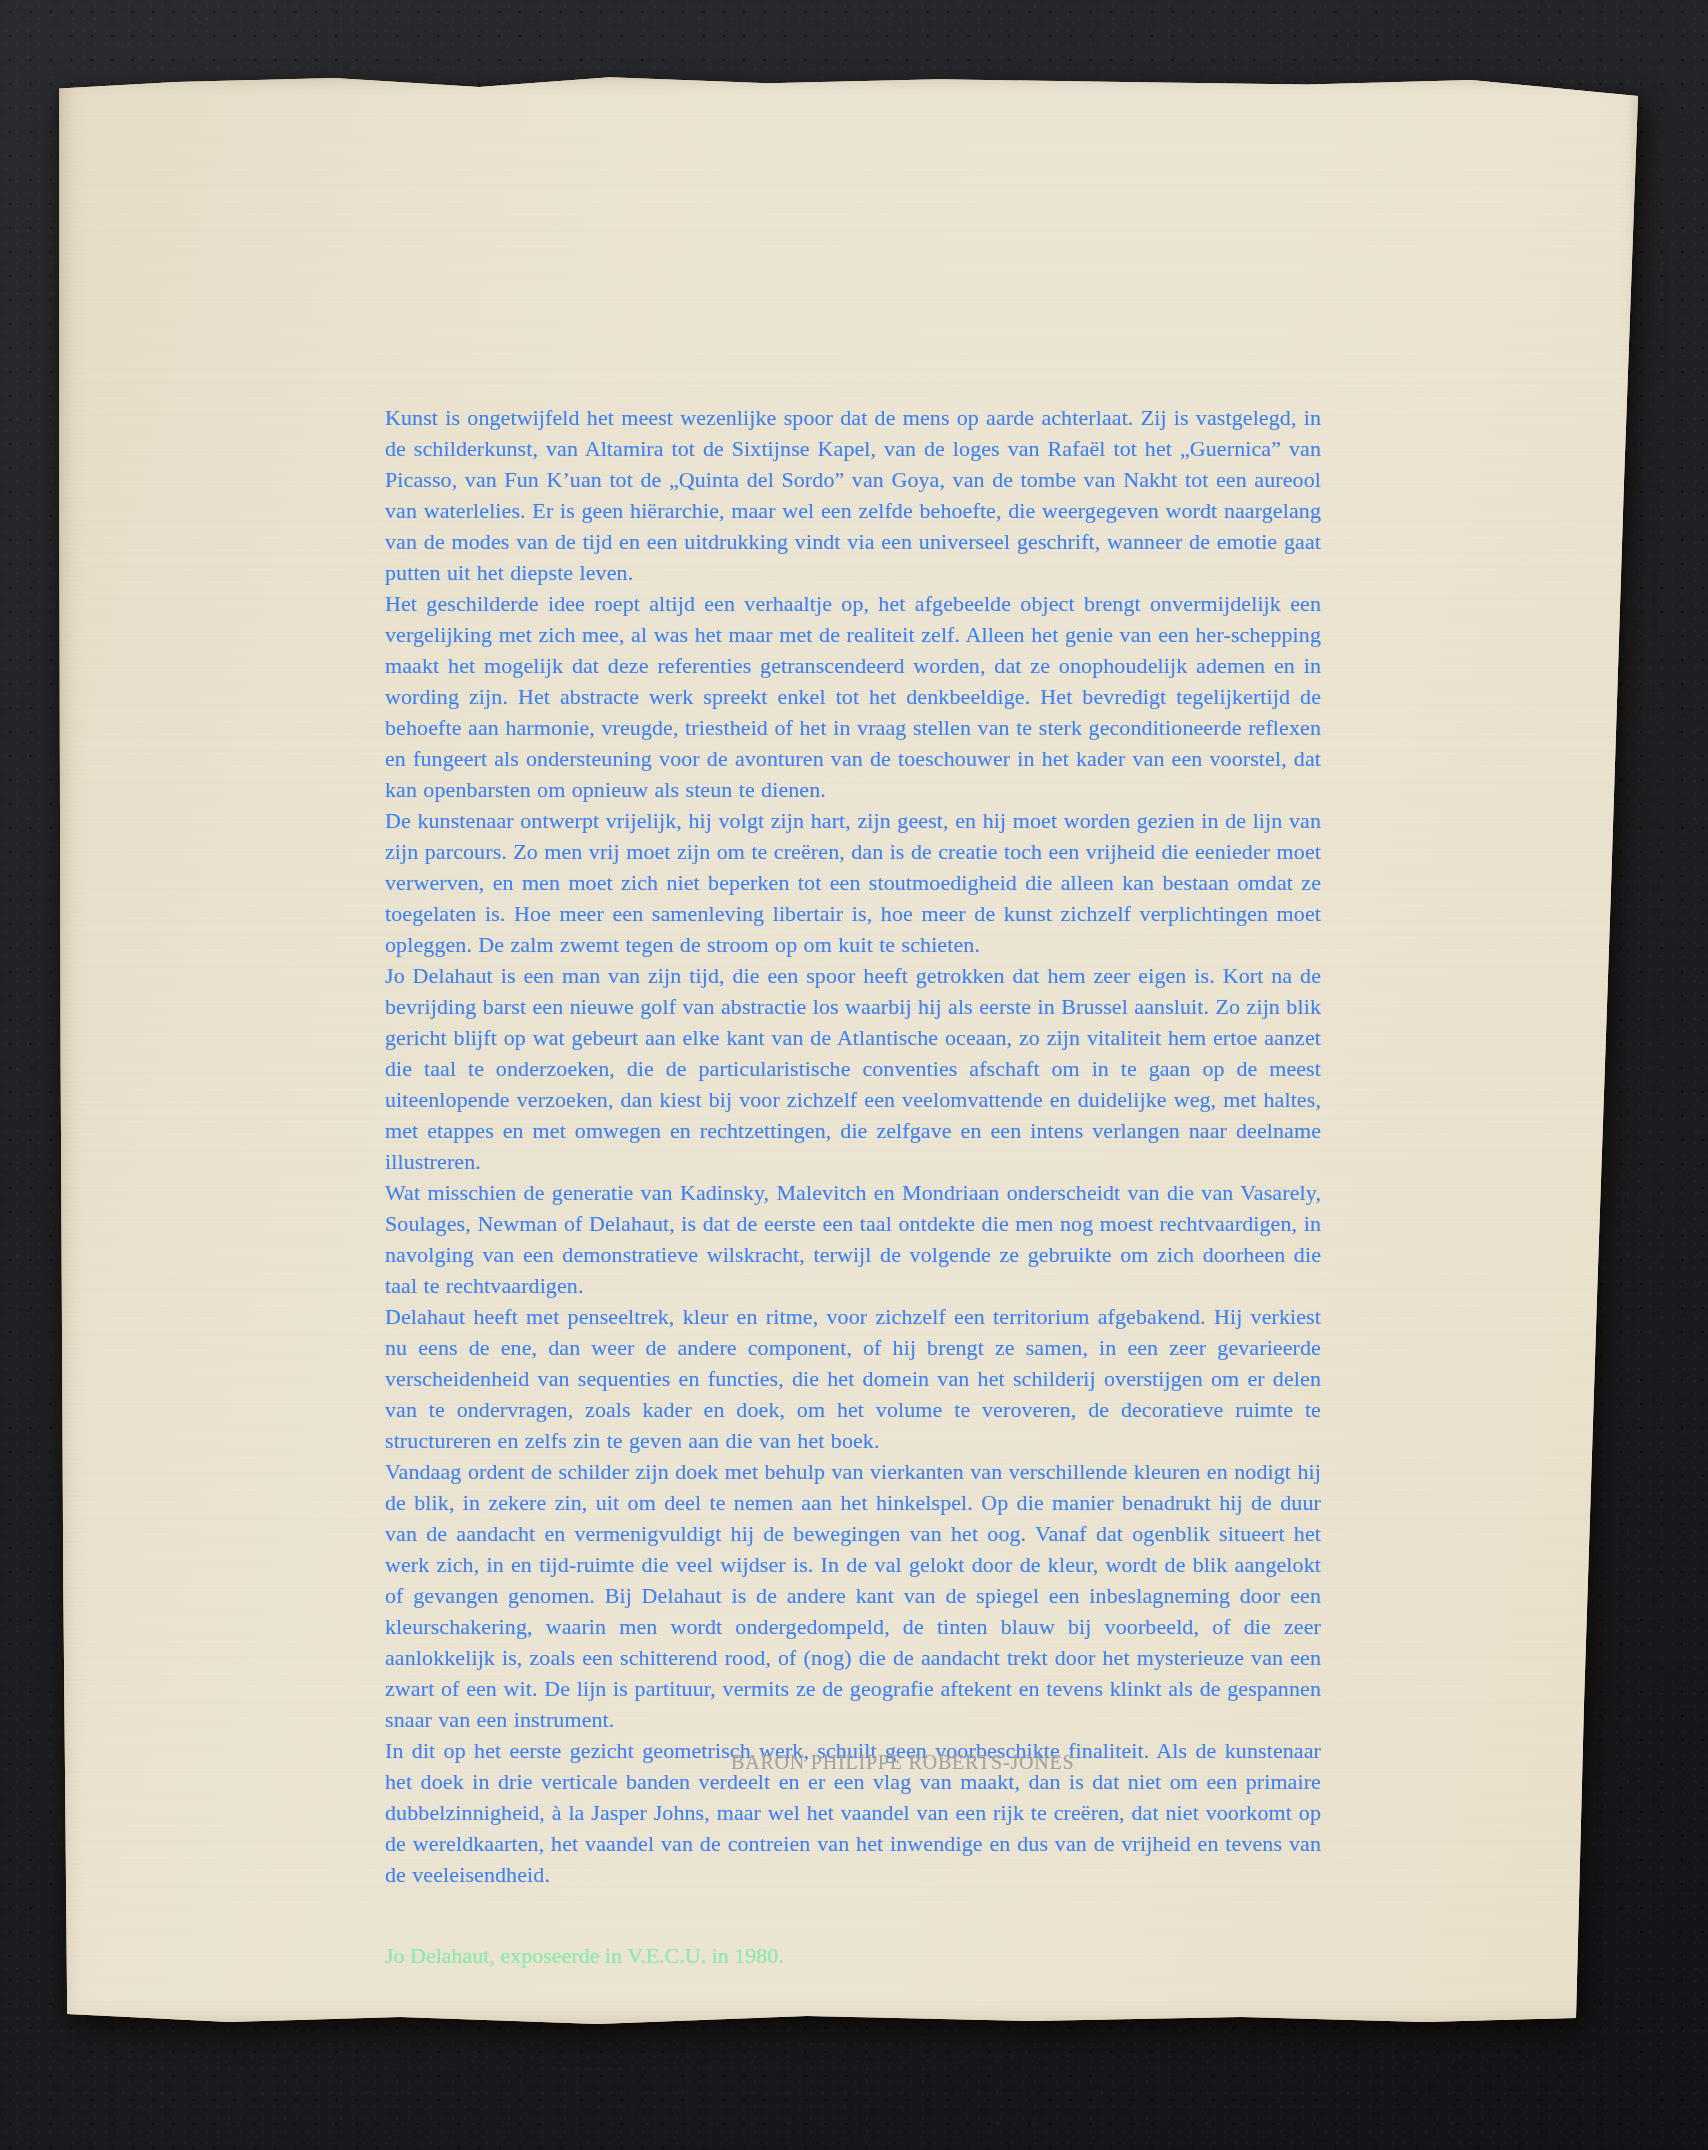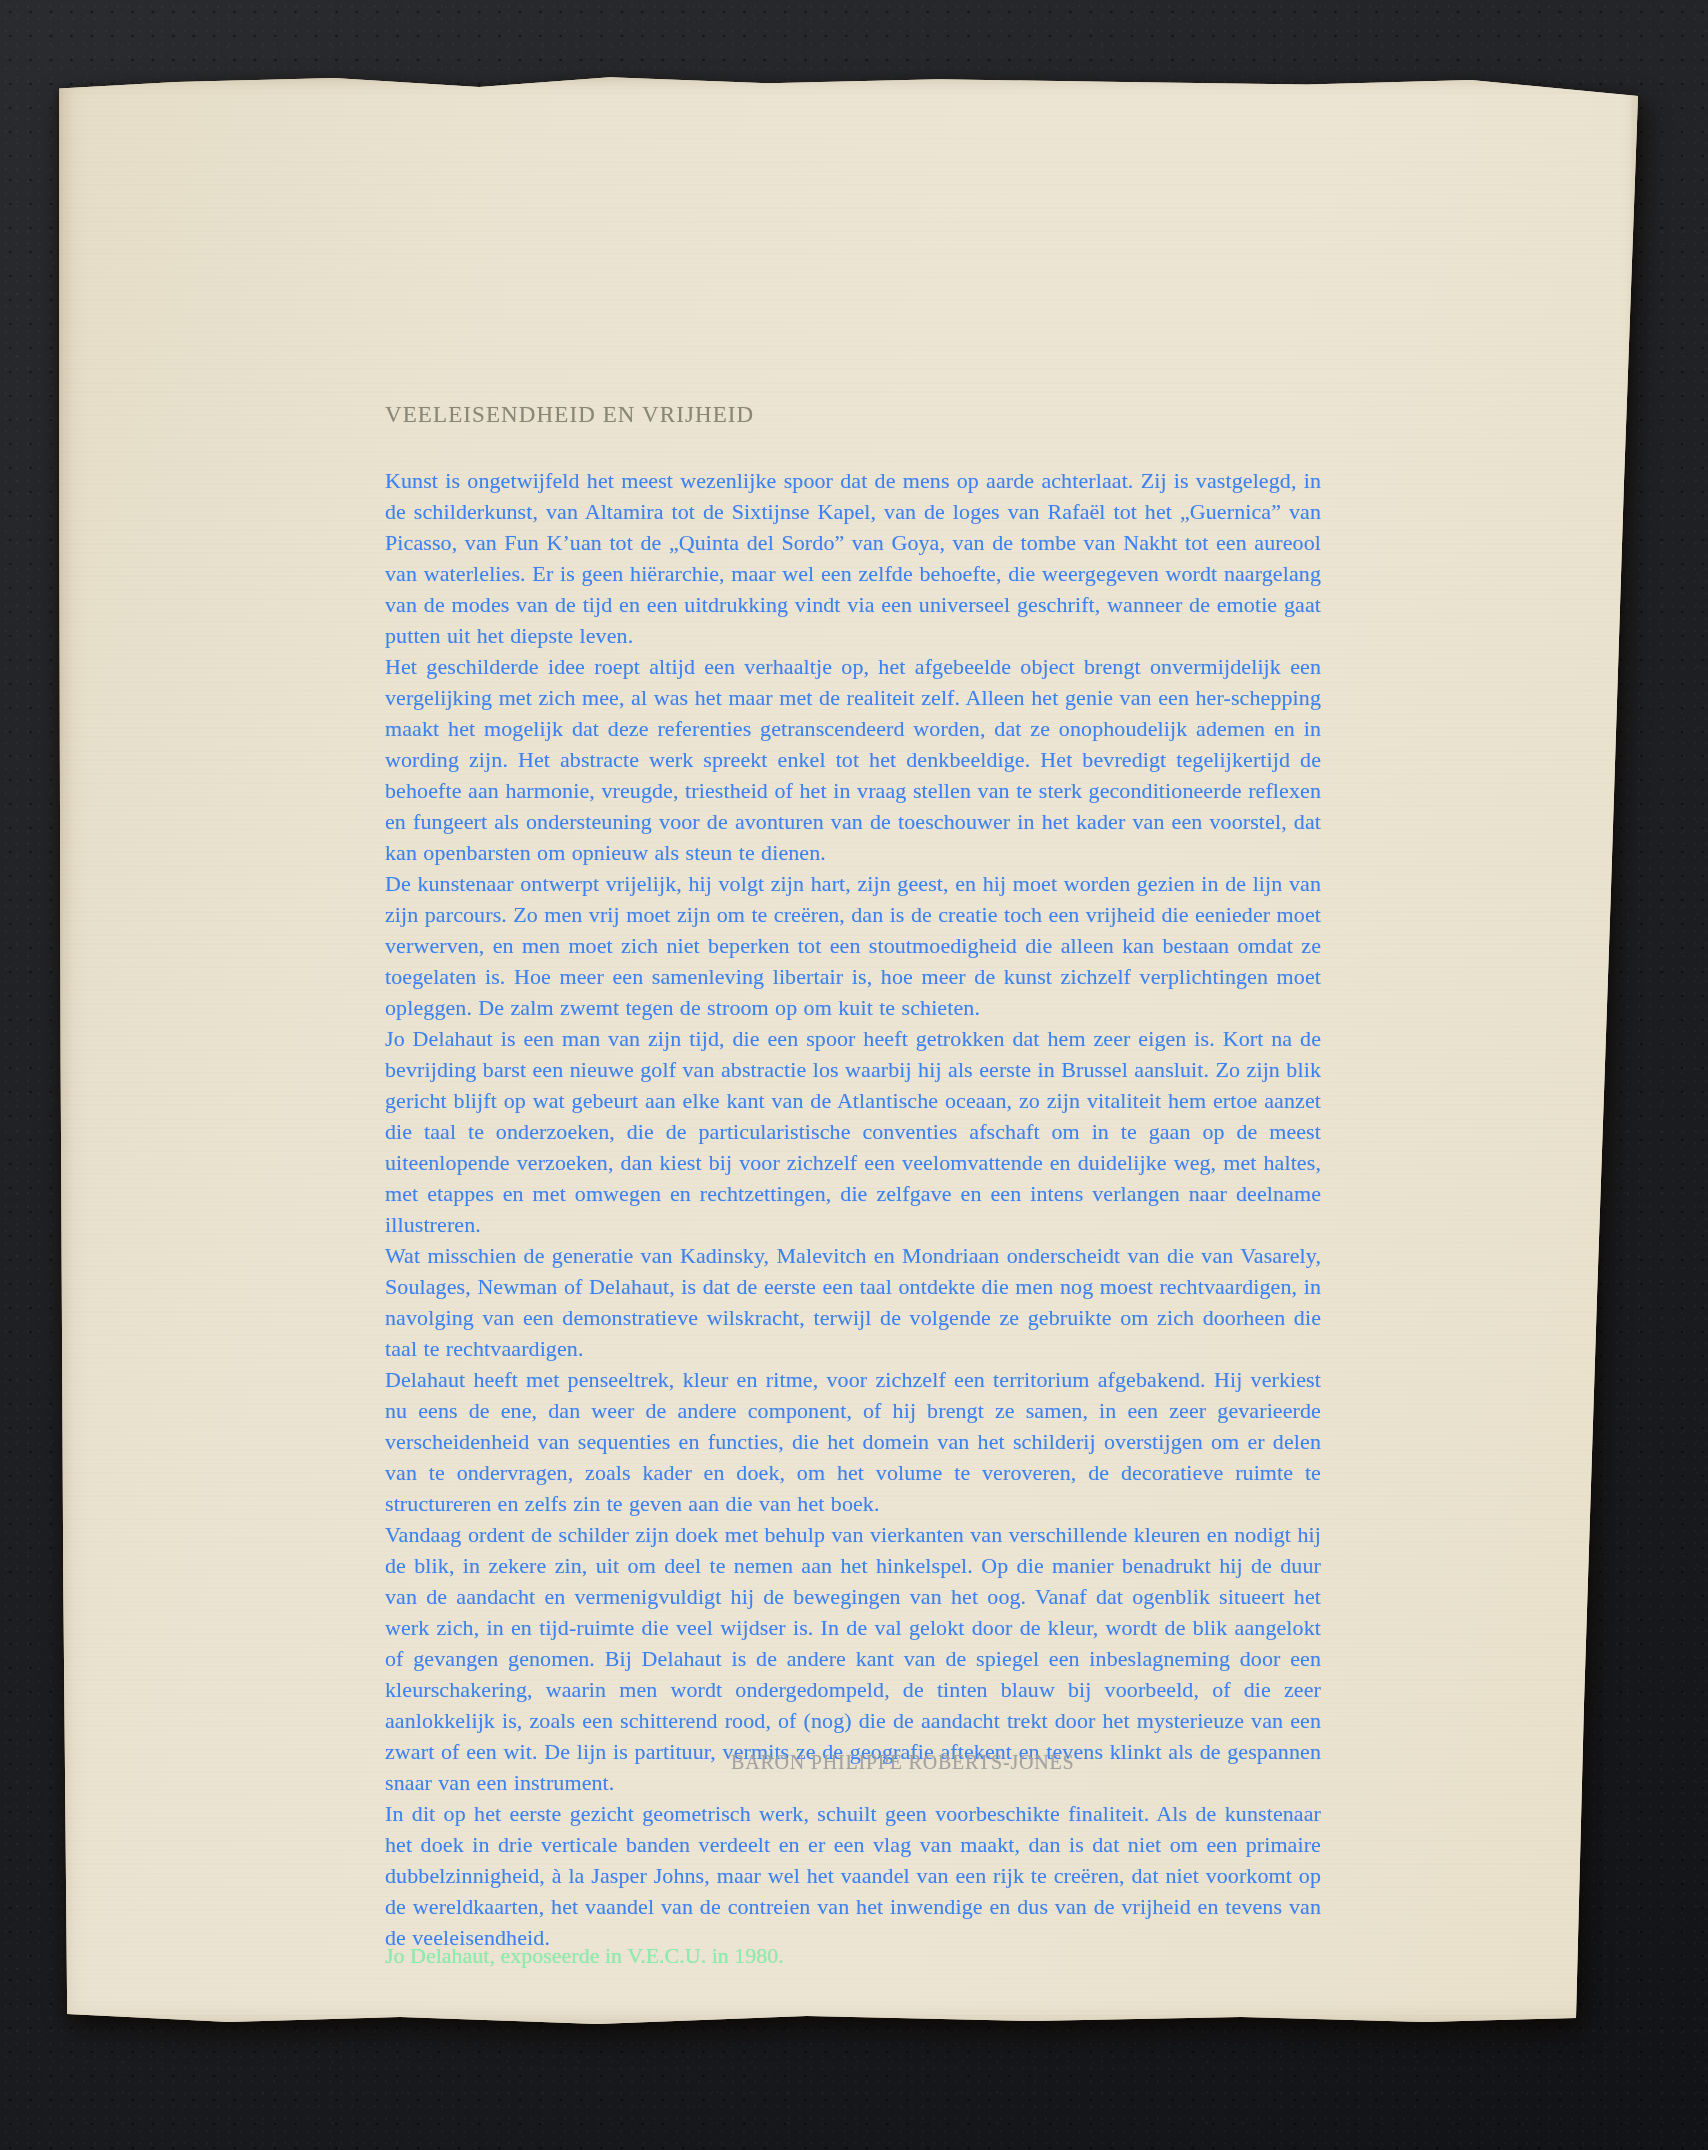--- a/index.html
+++ b/index.html
@@ -106,21 +106,20 @@
   }
 </style>
 </head>
 <body>
 
 <div class="paper-wrap">
   <div class="paper"></div>
 </div>
 
 <main class="content">
-  <h1 class="doc-title">VEELEISENDHEID EN VRIJHEID</h1>
   <div class="doc-body">
     <p>Kunst is ongetwijfeld het meest wezenlijke spoor dat de mens op aarde achterlaat. Zij is vastgelegd, in de schilderkunst, van Altamira tot de Sixtijnse Kapel, van de loges van Rafaël tot het „Guernica” van Picasso, van Fun K’uan tot de „Quinta del Sordo” van Goya, van de tombe van Nakht tot een aureool van waterlelies. Er is geen hiërarchie, maar wel een zelfde behoefte, die weergegeven wordt naargelang van de modes van de tijd en een uitdrukking vindt via een universeel geschrift, wanneer de emotie gaat putten uit het diepste leven.</p>
     <p>Het geschilderde idee roept altijd een verhaaltje op, het afgebeelde object brengt onvermijdelijk een vergelijking met zich mee, al was het maar met de realiteit zelf. Alleen het genie van een her-schepping maakt het mogelijk dat deze referenties getranscendeerd worden, dat ze onophoudelijk ademen en in wording zijn. Het abstracte werk spreekt enkel tot het denkbeeldige. Het bevredigt tegelijkertijd de behoefte aan harmonie, vreugde, triestheid of het in vraag stellen van te sterk geconditioneerde reflexen en fungeert als ondersteuning voor de avonturen van de toeschouwer in het kader van een voorstel, dat kan openbarsten om opnieuw als steun te dienen.</p>
     <p>De kunstenaar ontwerpt vrijelijk, hij volgt zijn hart, zijn geest, en hij moet worden gezien in de lijn van zijn parcours. Zo men vrij moet zijn om te creëren, dan is de creatie toch een vrijheid die eenieder moet verwerven, en men moet zich niet beperken tot een stoutmoedigheid die alleen kan bestaan omdat ze toegelaten is. Hoe meer een samenleving libertair is, hoe meer de kunst zichzelf verplichtingen moet opleggen. De zalm zwemt tegen de stroom op om kuit te schieten.</p>
     <p>Jo Delahaut is een man van zijn tijd, die een spoor heeft getrokken dat hem zeer eigen is. Kort na de bevrijding barst een nieuwe golf van abstractie los waarbij hij als eerste in Brussel aansluit. Zo zijn blik gericht blijft op wat gebeurt aan elke kant van de Atlantische oceaan, zo zijn vitaliteit hem ertoe aanzet die taal te onderzoeken, die de particularistische conventies afschaft om in te gaan op de meest uiteenlopende verzoeken, dan kiest bij voor zichzelf een veelomvattende en duidelijke weg, met haltes, met etappes en met omwegen en rechtzettingen, die zelfgave en een intens verlangen naar deelname illustreren.</p>
     <p>Wat misschien de generatie van Kadinsky, Malevitch en Mondriaan onderscheidt van die van Vasarely, Soulages, Newman of Delahaut, is dat de eerste een taal ontdekte die men nog moest rechtvaardigen, in navolging van een demonstratieve wilskracht, terwijl de volgende ze gebruikte om zich doorheen die taal te rechtvaardigen.</p>
     <p>Delahaut heeft met penseeltrek, kleur en ritme, voor zichzelf een territorium afgebakend. Hij verkiest nu eens de ene, dan weer de andere component, of hij brengt ze samen, in een zeer gevarieerde verscheidenheid van sequenties en functies, die het domein van het schilderij overstijgen om er delen van te ondervragen, zoals kader en doek, om het volume te veroveren, de decoratieve ruimte te structureren en zelfs zin te geven aan die van het boek.</p>
     <p>Vandaag ordent de schilder zijn doek met behulp van vierkanten van verschillende kleuren en nodigt hij de blik, in zekere zin, uit om deel te nemen aan het hinkelspel. Op die manier benadrukt hij de duur van de aandacht en vermenigvuldigt hij de bewegingen van het oog. Vanaf dat ogenblik situeert het werk zich, in en tijd-ruimte die veel wijdser is. In de val gelokt door de kleur, wordt de blik aangelokt of gevangen genomen. Bij Delahaut is de andere kant van de spiegel een inbeslagneming door een kleurschakering, waarin men wordt ondergedompeld, de tinten blauw bij voorbeeld, of die zeer aanlokkelijk is, zoals een schitterend rood, of (nog) die de aandacht trekt door het mysterieuze van een zwart of een wit. De lijn is partituur, vermits ze de geografie aftekent en tevens klinkt als de gespannen snaar van een instrument.</p>
     <p>In dit op het eerste gezicht geometrisch werk, schuilt geen voorbeschikte finaliteit. Als de kunstenaar het doek in drie verticale banden verdeelt en er een vlag van maakt, dan is dat niet om een primaire dubbelzinnigheid, à la Jasper Johns, maar wel het vaandel van een rijk te creëren, dat niet voorkomt op de wereldkaarten, het vaandel van de contreien van het inwendige en dus van de vrijheid en tevens van de veeleisendheid.</p>
   </div>

